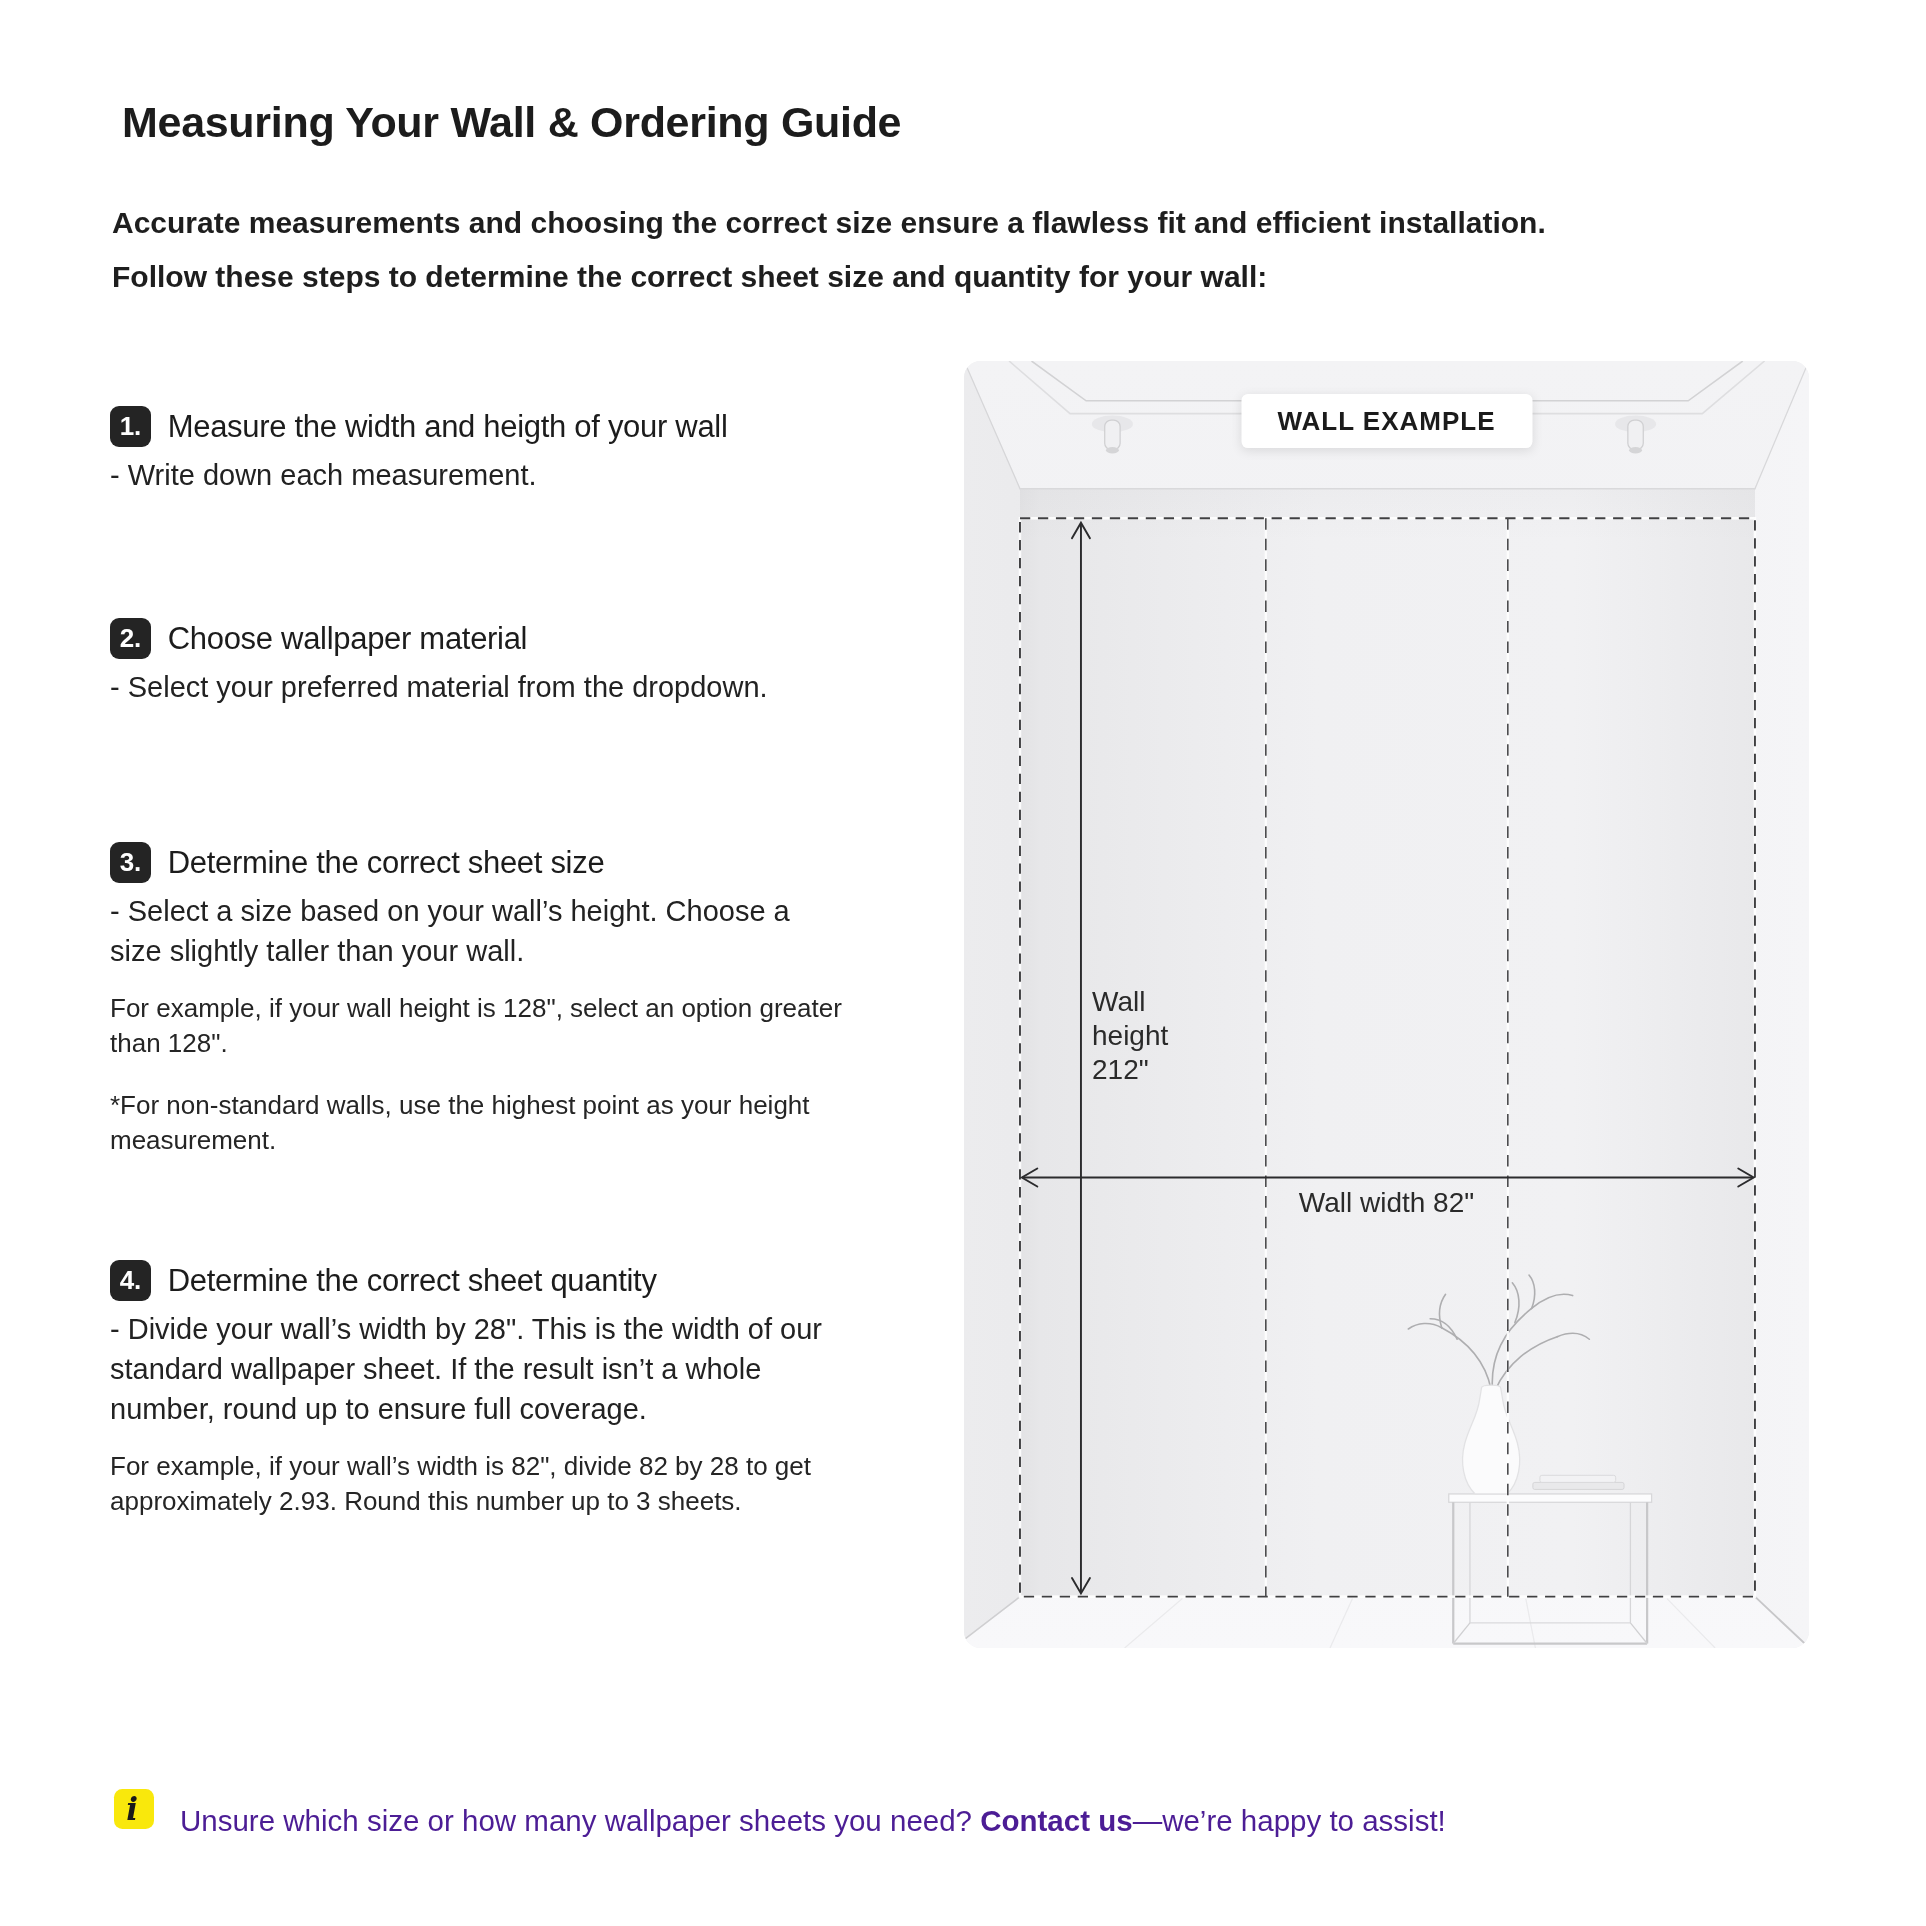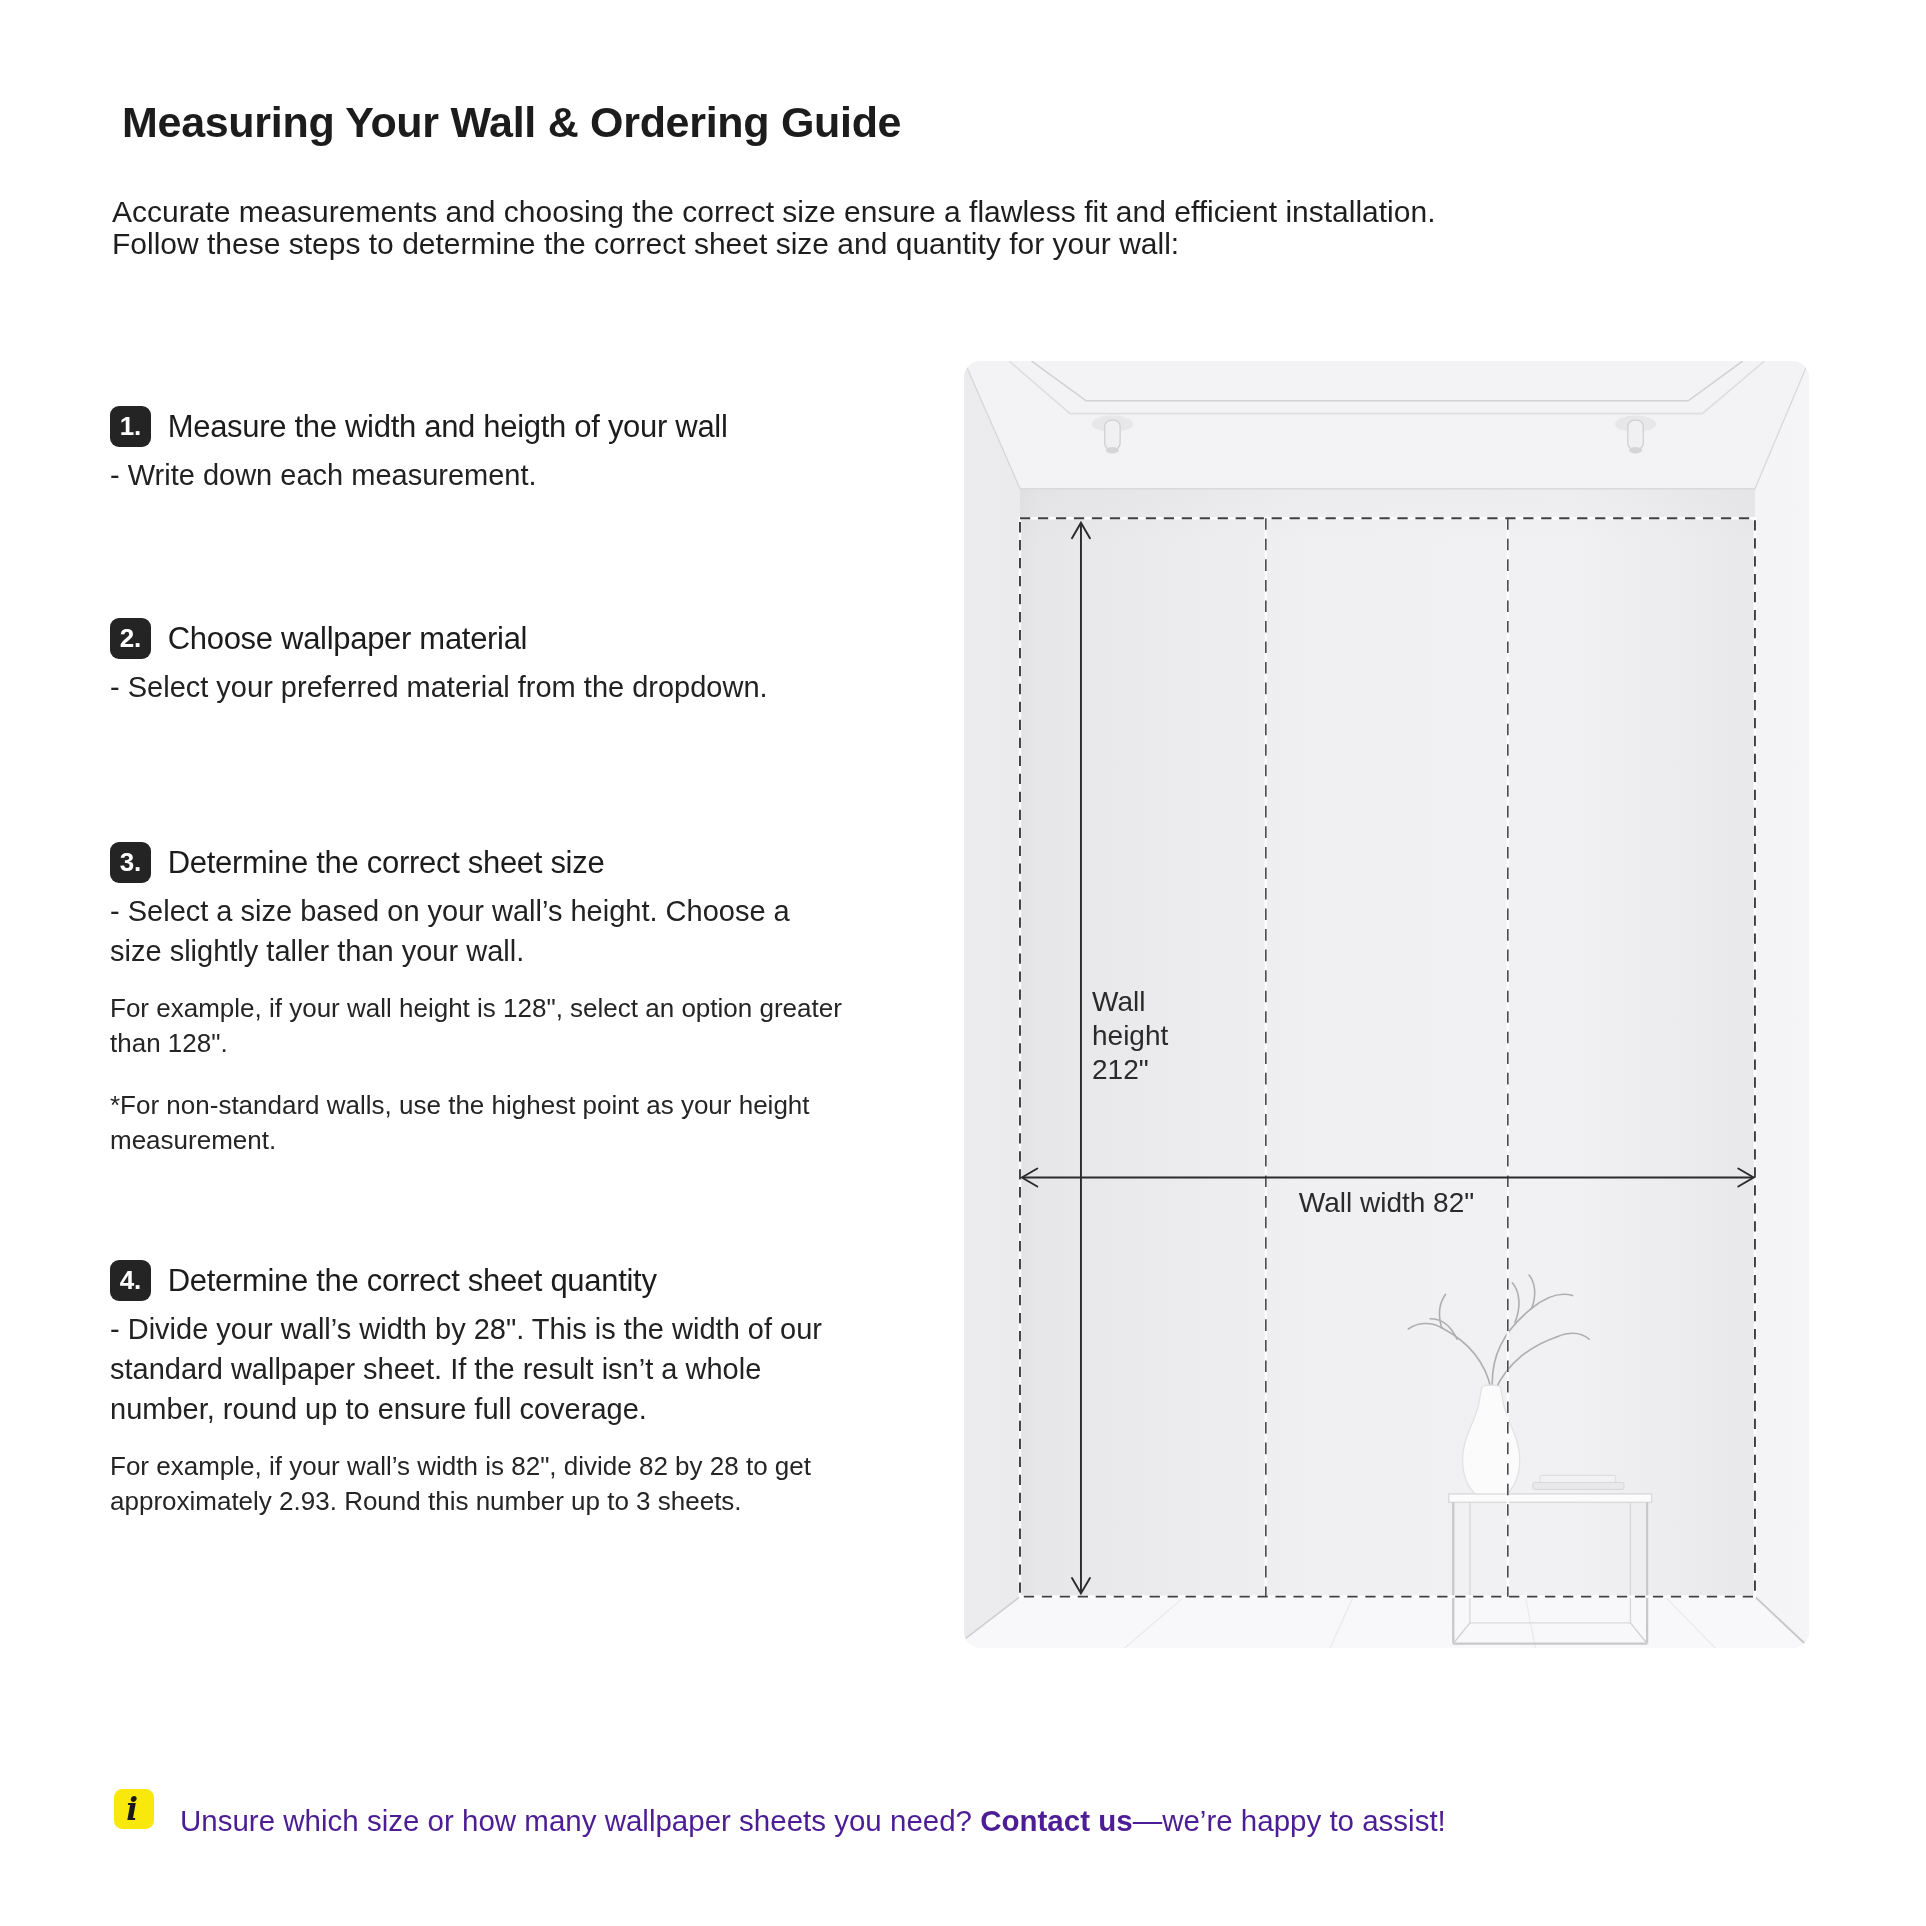--- a/index.html
+++ b/index.html
@@ -10,21 +10,21 @@
     color:#1e1e1e;
   }
   .page { position:absolute; inset:0; background:#ffffff; overflow:hidden; }
 
   .title {
     position:absolute; left:122px; top:98px;
     font-size:43px; font-weight:700; letter-spacing:-0.3px; color:#1c1c1c;
   }
   .intro {
     position:absolute; left:112px; top:196px; width:1734px;
-    font-size:30px; font-weight:400; line-height:32px; color:#1e1e1e;
+    font-size:30px; font-weight:700; line-height:54px; color:#1e1e1e;
     white-space:pre-line;
   }
 
   .step { position:absolute; left:110px; width:835px; }
   .step-head { display:flex; align-items:center; gap:16.7px; }
   .badge {
     flex:0 0 auto; width:41px; height:41px; border-radius:9px;
     background:#242424; color:#ffffff;
     font-size:26px; font-weight:700;
     display:flex; align-items:center; justify-content:center;
@@ -235,20 +235,21 @@
         <path d="M168,1896 L182,1920 L196,1896"></path>
       </g>
 
       <g stroke="#2b2b2d" stroke-width="3" fill="none" stroke-linecap="round">
         <path d="M92,1272 L1228,1272"></path>
         <path d="M114,1258 L90,1272 L114,1286"></path>
         <path d="M1206,1258 L1230,1272 L1206,1286"></path>
       </g>
     </svg>
 
+    <div class="wall-label">WALL EXAMPLE</div>
     <div class="height-label">Wall
 height
 212"</div>
     <div class="width-label">Wall width 82"</div>
   </div>
 
   <div class="footer">
     <div class="info-icon">i</div>
     <div class="footer-text">
       <span>Unsure which size or how many wallpaper sheets you need? </span><span class="bold">Contact us</span><span>—we’re happy to assist!</span>

